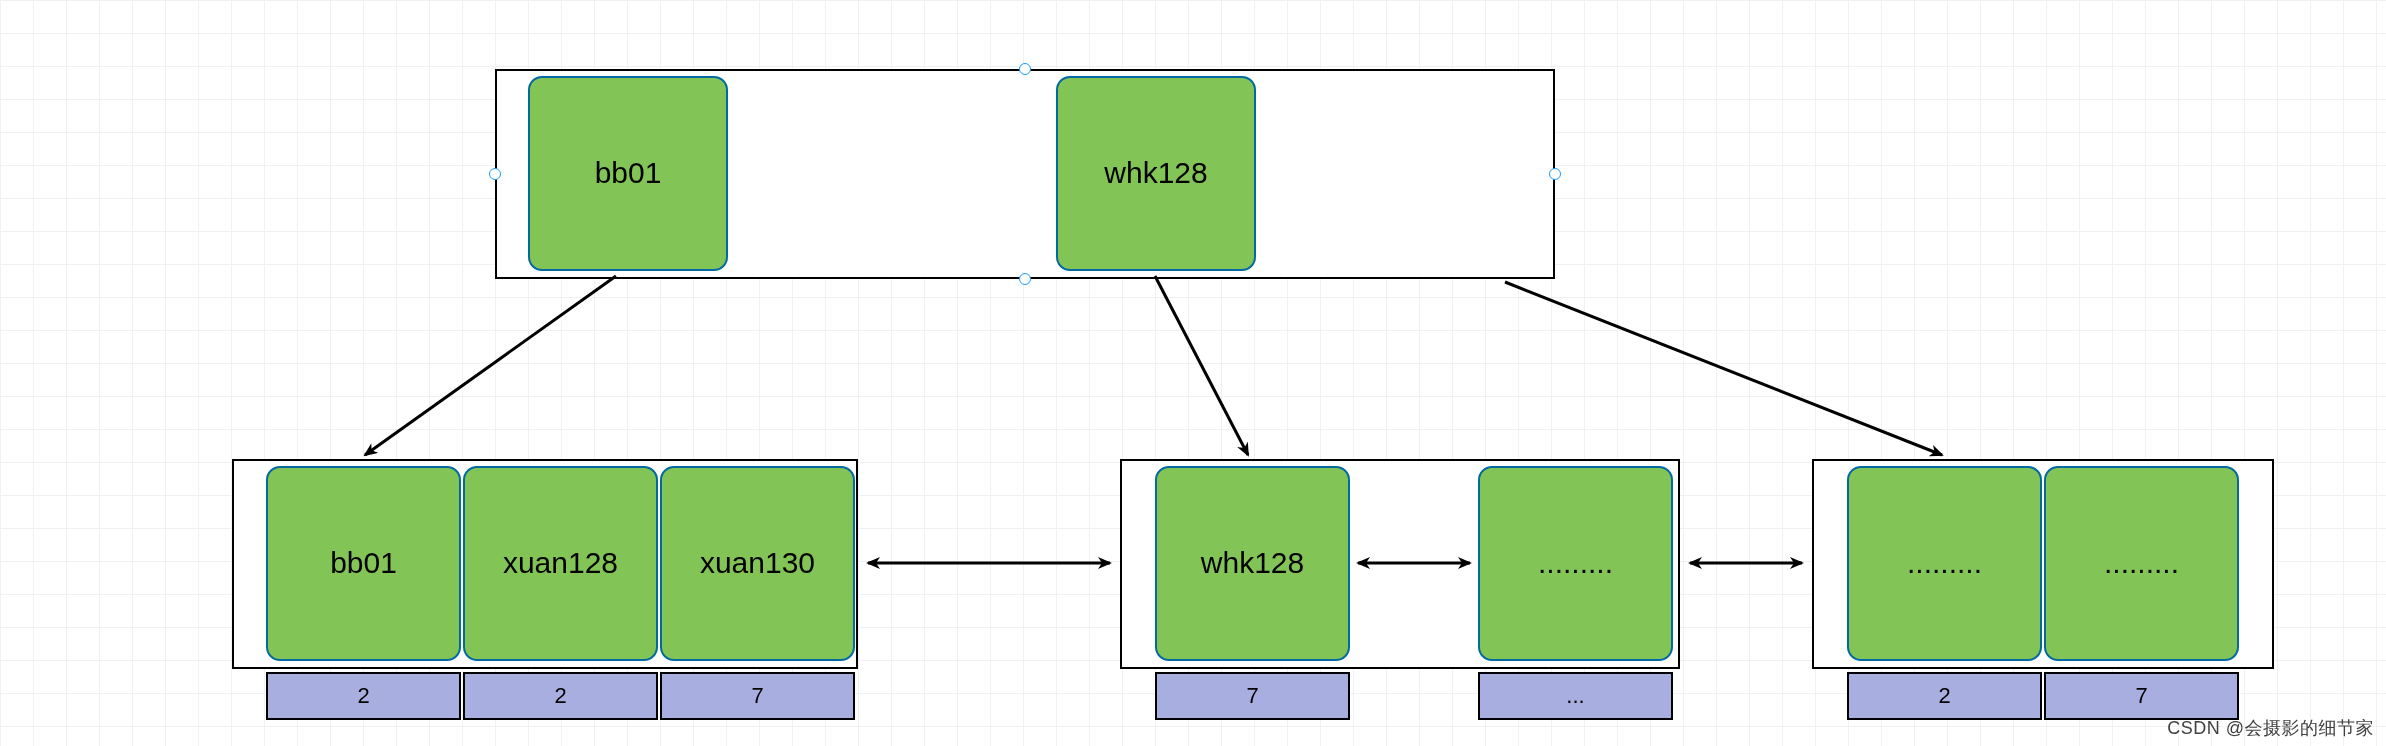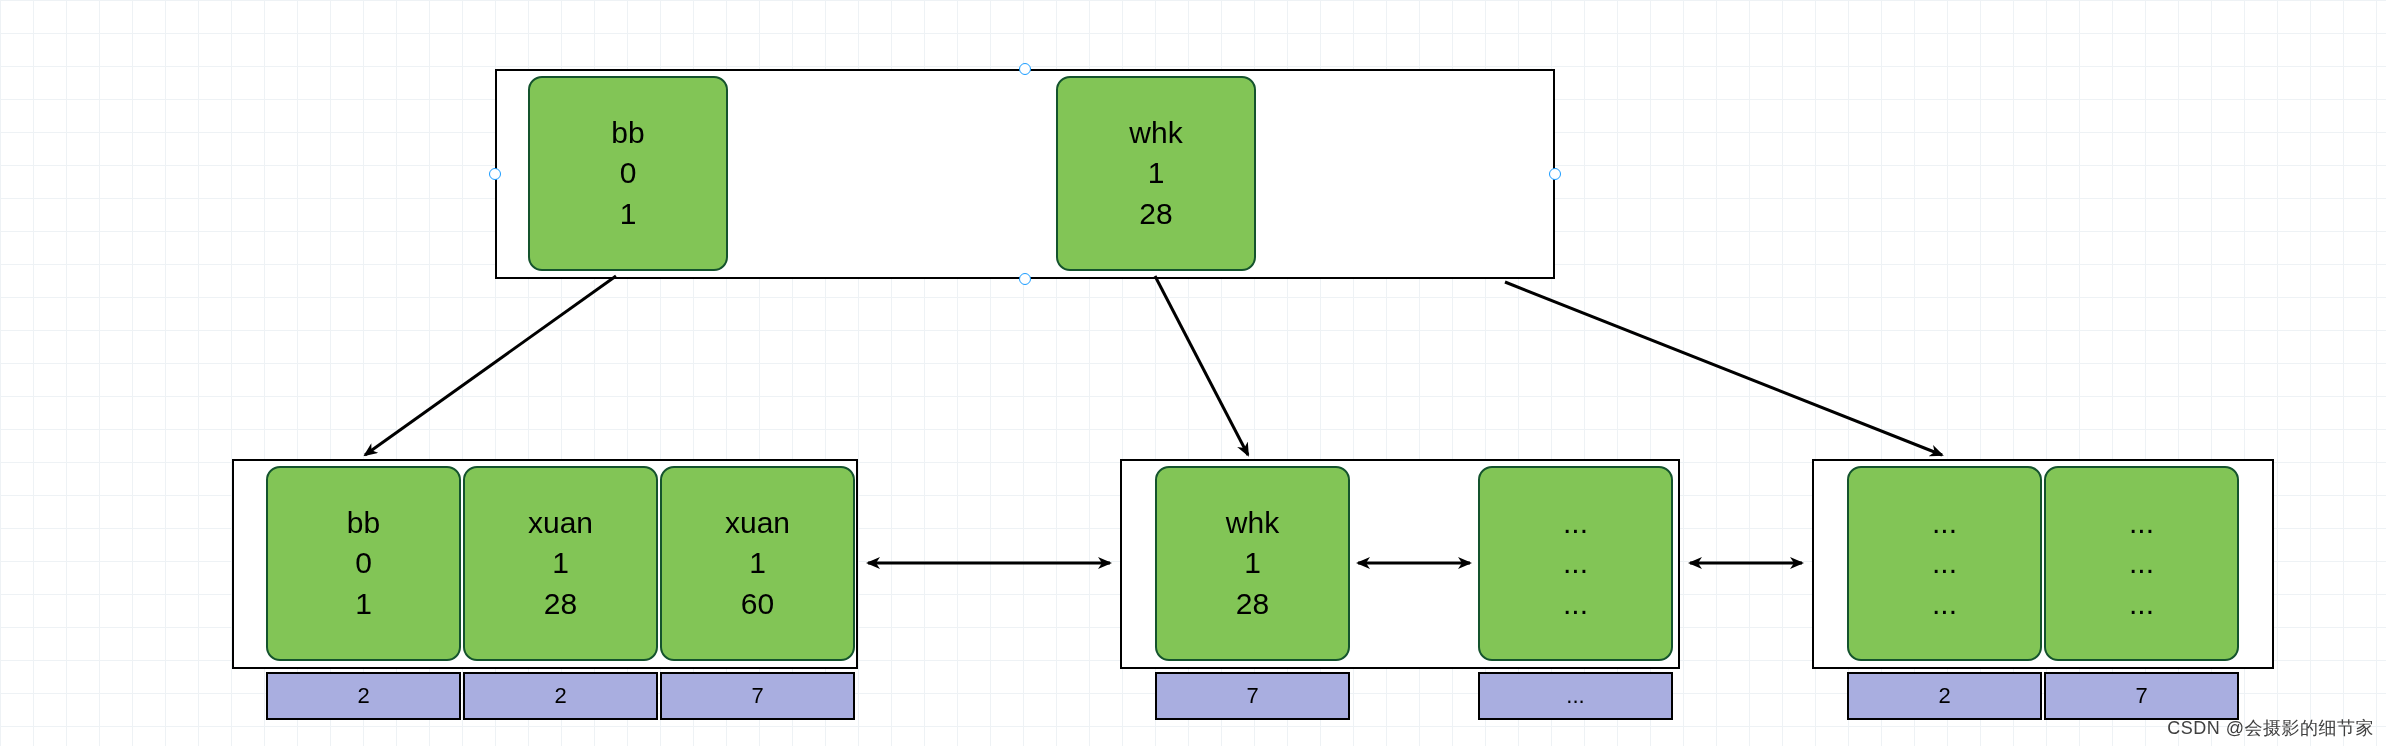--- a/index.html
+++ b/index.html
@@ -20,25 +20,24 @@
   .container-box {
     position: absolute;
     background: #ffffff;
     border: 2px solid #000;
     box-sizing: border-box;
   }
 
   .green-node {
     position: absolute;
     background: #82c556;
-    border: 2px solid #14532d;
+    border: 2px solid #0369a1;
     border-radius: 14px;
     box-sizing: border-box;
     display: flex;
-    flex-direction: column;
     align-items: center;
     justify-content: center;
     font-size: 30px;
     color: #000;
     line-height: 1.35;
   }
 
   .green-node span { display: block; text-align: center; }
 
   .blue-tag {
@@ -118,21 +117,21 @@
   <span>1</span>
   <span>28</span>
 </div>
 <div class="blue-tag" style="left:463px; top:672px; width:195px; height:48px;">
   <span>2</span>
 </div>
 
 <div class="green-node" style="left:660px; top:466px; width:195px; height:195px;">
   <span>xuan</span>
   <span>1</span>
-  <span>60</span>
+  <span>30</span>
 </div>
 <div class="blue-tag" style="left:660px; top:672px; width:195px; height:48px;">
   <span>7</span>
 </div>
 
 <div class="container-box" style="left:1120px; top:459px; width:560px; height:210px;"></div>
 
 <div class="green-node" style="left:1155px; top:466px; width:195px; height:195px;">
   <span>whk</span>
   <span>1</span>

